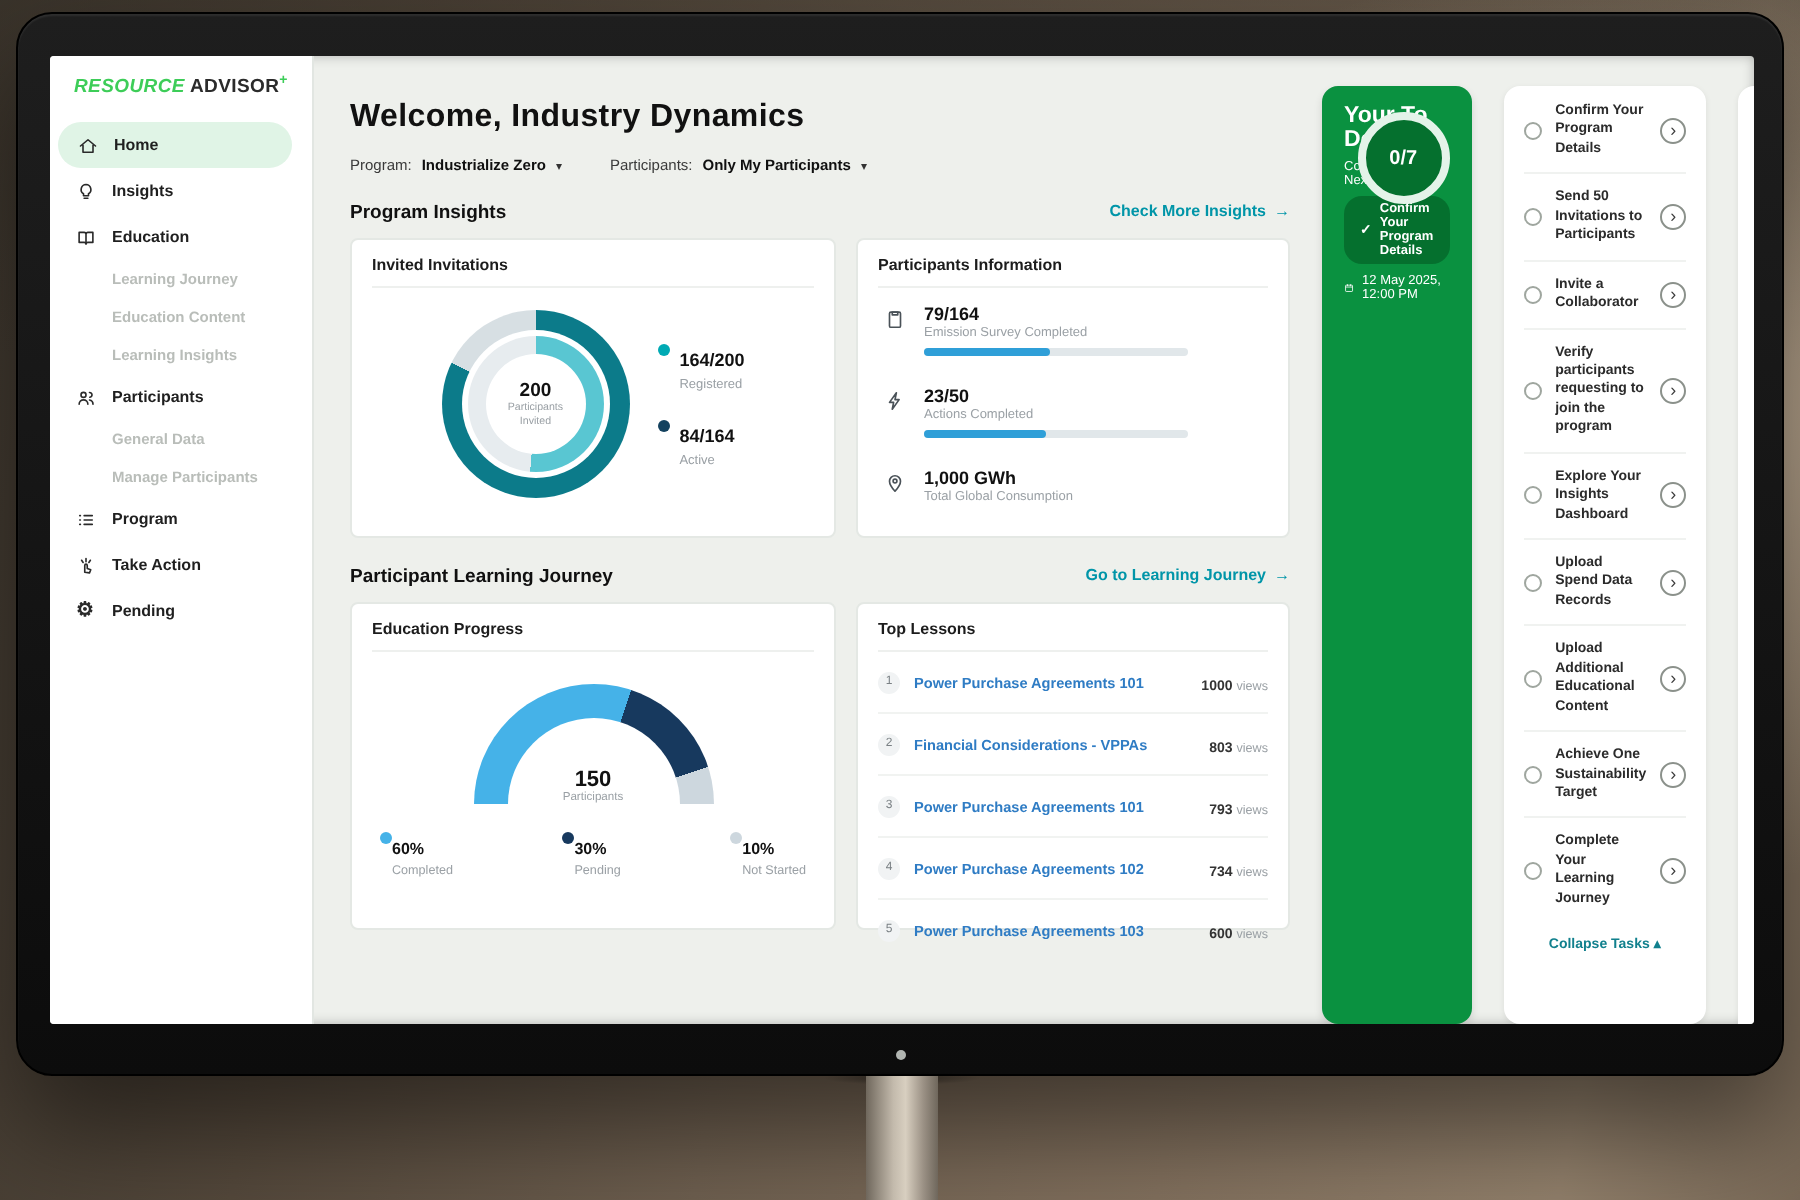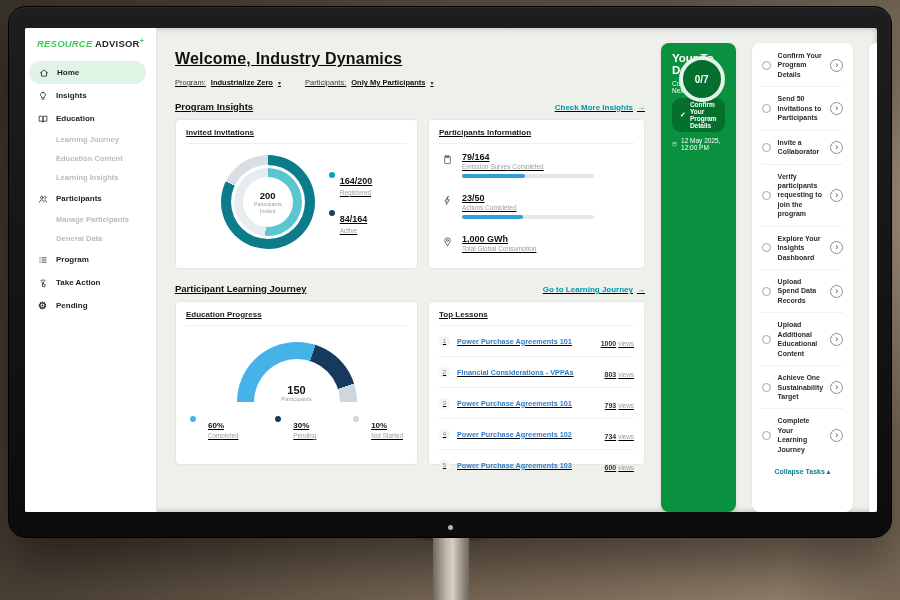--- a/index.html
+++ b/index.html
@@ -44,27 +44,27 @@
   .nav { padding-top:5px; }
   .nav-item { display:flex; align-items:center; gap:8px; padding:6px 10px 6px 12px;
     font-size:8px; font-weight:bold; color:#1f1f1f; cursor:pointer; }
   .nav-item.active { background:#e0f4e6; border-radius:13px; margin:0 10px 0 4px; padding-left:9px; }
   .nav-sub { padding:5px 10px 5px 31px; font-size:7.5px; font-weight:600; color:#b9bdb9; cursor:pointer; }
   .icon { width:11px; height:11px; display:inline-flex; align-items:center; justify-content:center; color:#2a2a2a; flex:none; }
   .icon svg { width:10px; height:10px; stroke:currentColor; fill:none; stroke-width:1.3; stroke-linecap:round; stroke-linejoin:round; }
   .gear { font-size:10px; line-height:10px; }
 
   
-  .main { flex:1; min-width:0; padding:22px 12px 0 18px;text-decoration:underline; }
+  .main { flex:1; min-width:0; padding:22px 12px 0 18px; }
   .page-title { font-size:16px; font-weight:800; color:#111; letter-spacing:.2px; }
   .filters { display:flex; gap:24px; margin-top:10px; align-items:center; }
   .filter { display:flex; gap:5px; align-items:center; font-size:7.5px; color:#3a3a3a; cursor:pointer; }
   .filter .value { font-weight:bold; color:#101010; }
   .chev { font-size:6px; color:#333; }
-  .section-row { display:flex; justify-content:space-between; align-items:flex-end; margin-top:14px; }
+  .section-row { display:flex; justify-content:space-between; align-items:flex-start; margin-top:14px; }
   .section-title { font-size:9.5px; font-weight:800; color:#101010; }
   .section-link { font-size:8px; font-weight:bold; color:#0095a8; display:flex; align-items:center; gap:4px; cursor:pointer; }
   .cards { display:flex; gap:10px; margin-top:7px; }
   .card { background:#fff; border:1px solid #e4e8e4; border-radius:4px; padding:8px 10px; }
   .card-title { font-size:8px; font-weight:800; color:#1c1c1c; padding-bottom:6px; border-bottom:1px solid #eef0ee; }
   .c-invited { width:243px; height:150px; flex:none; }
   .c-info { flex:1; height:150px; }
   .c-edu { width:243px; height:164px; flex:none; }
   .c-lessons { flex:1; height:164px; }
 
@@ -95,21 +95,21 @@
 
   
   .gauge { position:relative; width:120px; height:60px; margin:16px auto 0; overflow:hidden; }
   .gauge .arc { position:absolute; left:0; top:0; width:120px; height:120px; border-radius:50%;
     background:conic-gradient(from 270deg, #45b2e8 0deg 108deg, #17395e 108deg 162deg, #cdd7de 162deg 180deg, transparent 180deg 360deg); }
   .gauge .hole { position:absolute; left:17px; top:17px; width:86px; height:86px; border-radius:50%; background:#fff; }
   .gauge .ctext { position:absolute; left:0; bottom:0; width:100%; text-align:center; }
   .gauge .ctext .v { font-size:11px; font-weight:800; color:#111; }
   .gauge .ctext .l { font-size:5.8px; color:#9aa0a5; }
   .gauge-legend { display:flex; justify-content:space-between; margin:12px 4px 0 4px; }
-  .gl-item { display:flex; gap:12px; align-items:flex-start; }
+  .gl-item { display:flex; gap:0; align-items:flex-start; }
   .gl-item .ldot { margin-top:2px; }
   .gl-item .v { font-size:8px; font-weight:800; color:#111; }
   .gl-item .l { font-size:6.3px; color:#9aa0a5; }
 
   
   .lesson { display:flex; align-items:center; gap:7px; padding:6px 0; border-bottom:1px solid #f1f3f1; }
   .lesson:last-child { border-bottom:none; }
   .rank { width:11px; height:11px; border-radius:50%; background:#f1f3f4; color:#7a8084; font-size:6px;
     display:flex; align-items:center; justify-content:center; flex:none; }
   .lesson .t { flex:1; font-size:7.3px; font-weight:bold; color:#2f7cc4; cursor:pointer; }
@@ -181,22 +181,22 @@
         <div class="nav-sub">Learning Insights</div>
         <div class="nav-item">
           <span class="icon">
               <svg viewBox="0 0 16 16">
                 <circle cx="6" cy="5.5" r="2"></circle>
                 <path d="M2.5 13c0-2 1.6-3.5 3.5-3.5S9.5 11 9.5 13M11 7.4a1.9 1.9 0 1 0-.2-3.8M10.8 9.6c1.7.3 2.8 1.6 2.8 3.4"></path>
               </svg>
             </span>
           <span>Participants</span>
         </div>
+        <div class="nav-sub">General Data</div>
         <div class="nav-sub">Manage Participants</div>
-        <div class="nav-sub">General Data</div>
         <div class="nav-item">
           <span class="icon">
               <svg viewBox="0 0 16 16">
                 <path d="M3 4.5h.5M6.5 4.5H13M3 8h.5M6.5 8H13M3 11.5h.5M6.5 11.5H13"></path>
               </svg>
             </span>
           <span>Program</span>
         </div>
         <div class="nav-item">
           <span class="icon">

